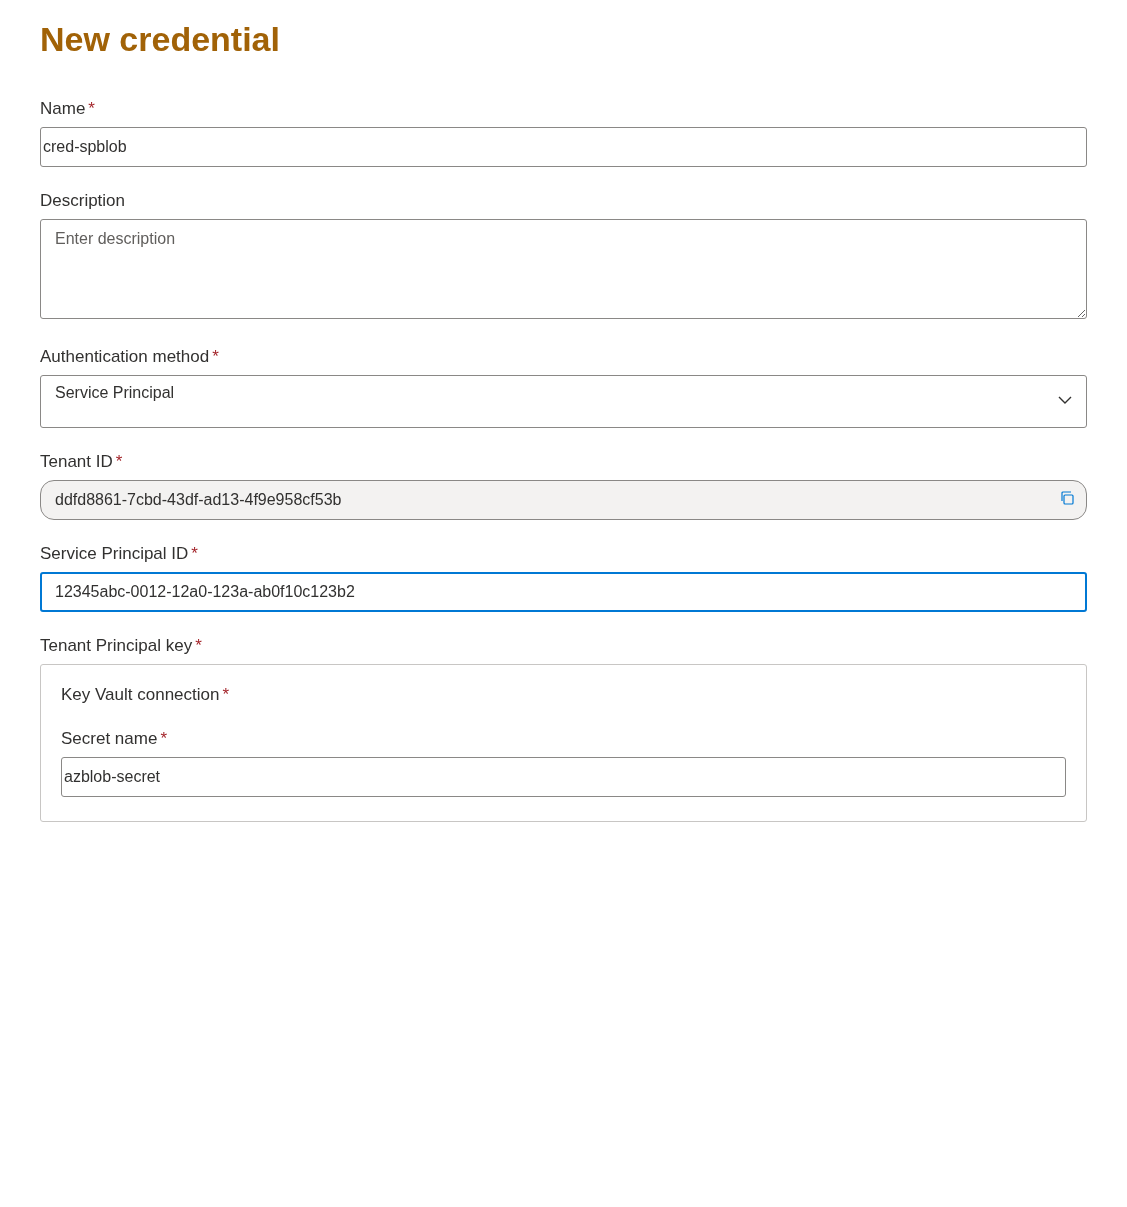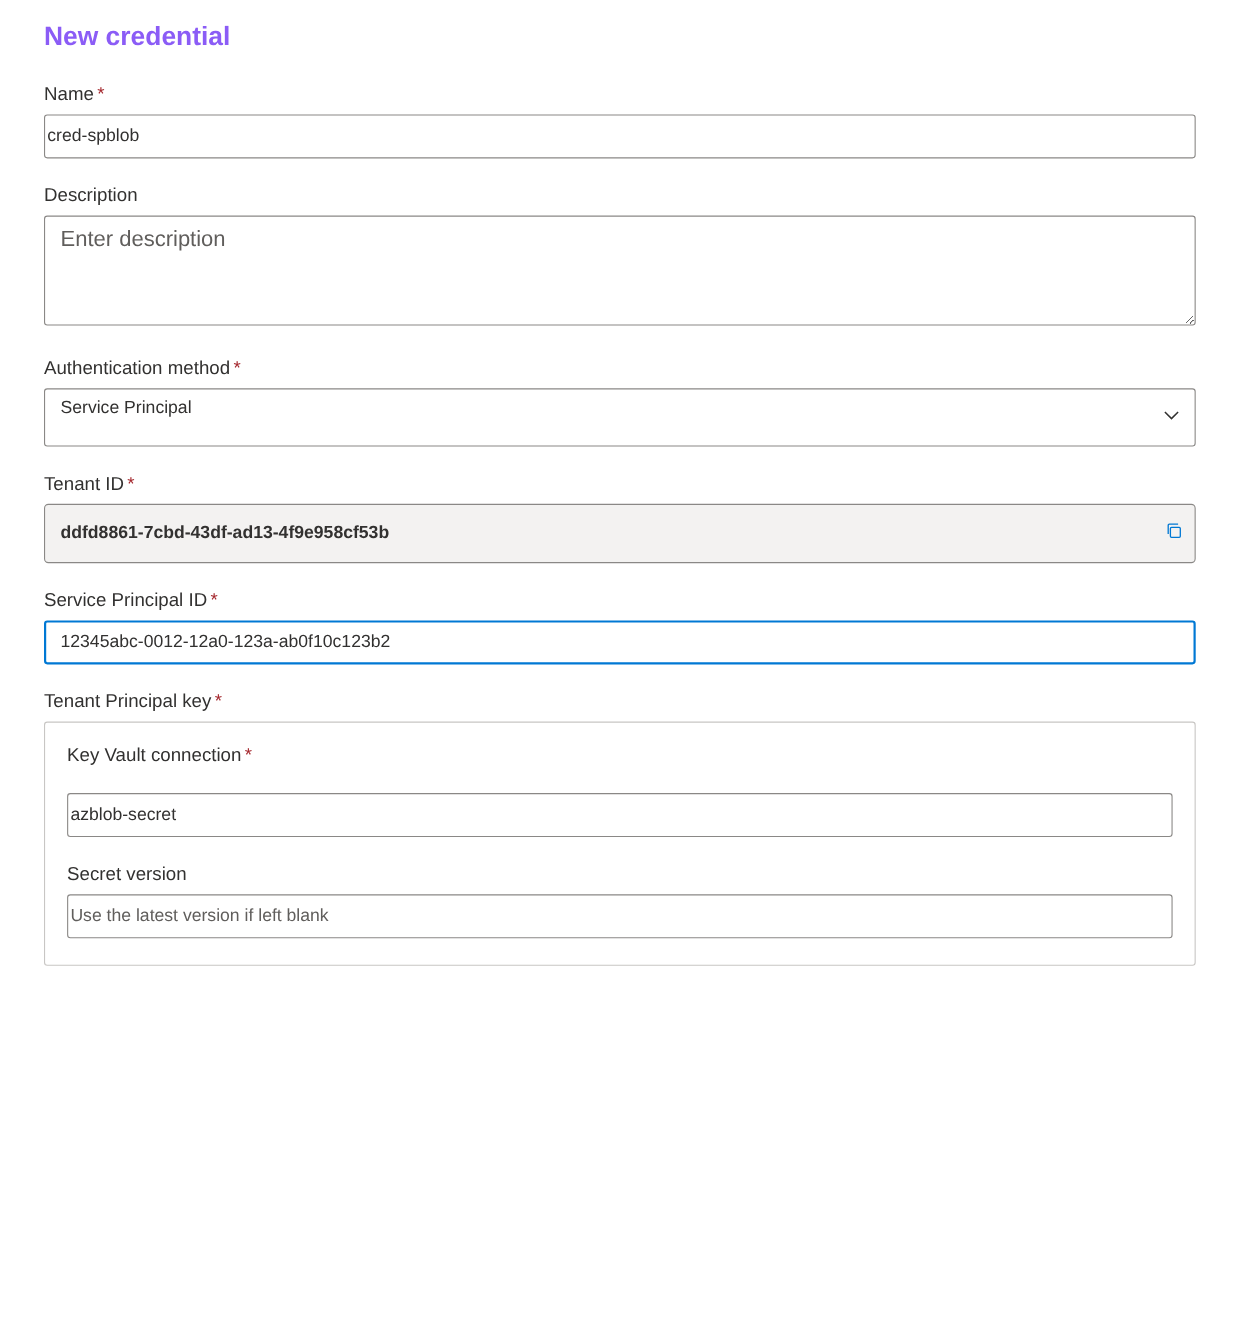--- a/index.html
+++ b/index.html
@@ -4,24 +4,24 @@
   <style>
     * { box-sizing: border-box; margin: 0; padding: 0; }
     body {
       font-family: 'Segoe UI', -apple-system, BlinkMacSystemFont, sans-serif;
       background: #ffffff;
       color: #323130;
       padding: 20px 40px;
       width: 1127px;
     }
     .page-title {
-      font-size: 24px;
+      font-size: 34px;
       font-weight: 600;
-      margin-bottom: 28px;
-      color: #8b5cf6;
+      margin-bottom: 40px;
+      color: #a16207;
     }
     .field-group {
       margin-bottom: 24px;
     }
     .field-label {
       font-size: 17px;
       font-weight: 400;
       color: #323130;
       margin-bottom: 8px;
       display: block;
@@ -45,21 +45,21 @@
     .text-input.focused {
       border: 2px solid #0078d4;
       padding: 11px 13px;
     }
     .text-input::placeholder {
       color: #605e5c;
     }
     .textarea-input {
       width: 100%;
       padding: 10px 14px;
-      font-size: 20px;
+      font-size: 16px;
       font-family: inherit;
       border: 1px solid #8a8886;
       border-radius: 3px;
       color: #323130;
       background: #ffffff;
       outline: none;
       min-height: 100px;
       resize: both;
     }
     .textarea-input::placeholder {
@@ -94,26 +94,25 @@
     .readonly-wrapper {
       position: relative;
       width: 100%;
     }
     .readonly-input {
       width: 100%;
       padding: 8px 44px 8px 14px;
       font-size: 16px;
       font-family: inherit;
       border: 1px solid #8a8886;
-      border-radius: 4px;
+      border-radius: 14px;
       color: #323130;
       background: #f3f2f1;
       outline: none;
-      height: 54px;
-      font-weight: bold;
+      height: 40px;
     }
     .copy-icon {
       position: absolute;
       right: 12px;
       top: 50%;
       transform: translateY(-50%);
       cursor: pointer;
       color: #0078d4;
     }
     .nested-section {
@@ -186,24 +185,21 @@
   </label>
   <div class="nested-section">
 
     <div class="field-group">
       <label class="field-label">
         <span>Key Vault connection</span><span class="required-star">*</span>
       </label>
     </div>
 
     <div class="field-group">
+      <label class="field-label">
+        <span>Secret name</span><span class="required-star">*</span>
+      </label>
       <input type="text" class="text-input" value="azblob-secret" style="">
     </div>
 
-    <div class="field-group">
-      <label class="field-label">
-        <span>Secret version</span>
-      </label>
-      <input type="text" class="text-input" placeholder="Use the latest version if left blank" style="">
-    </div>
 
   </div>
 </div>
 
 </body></html>

